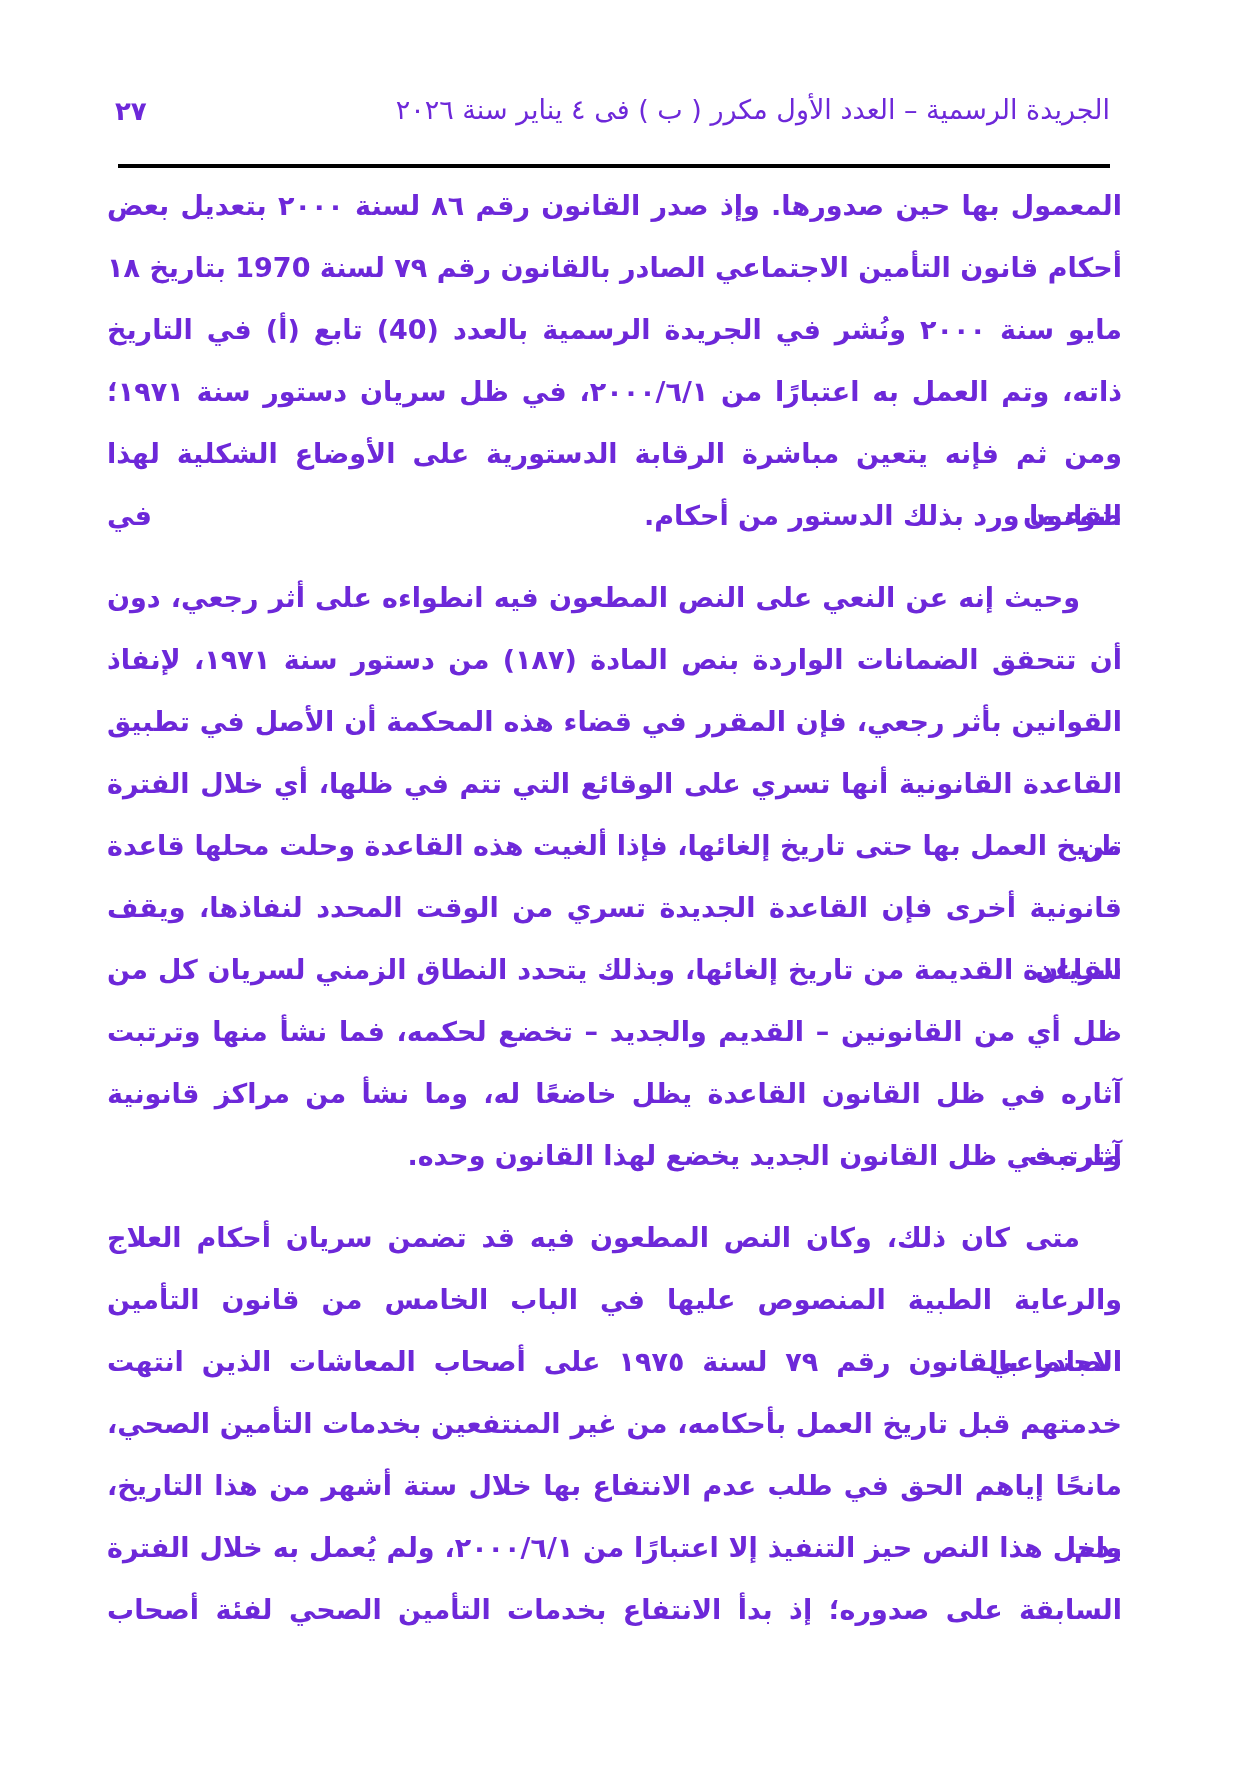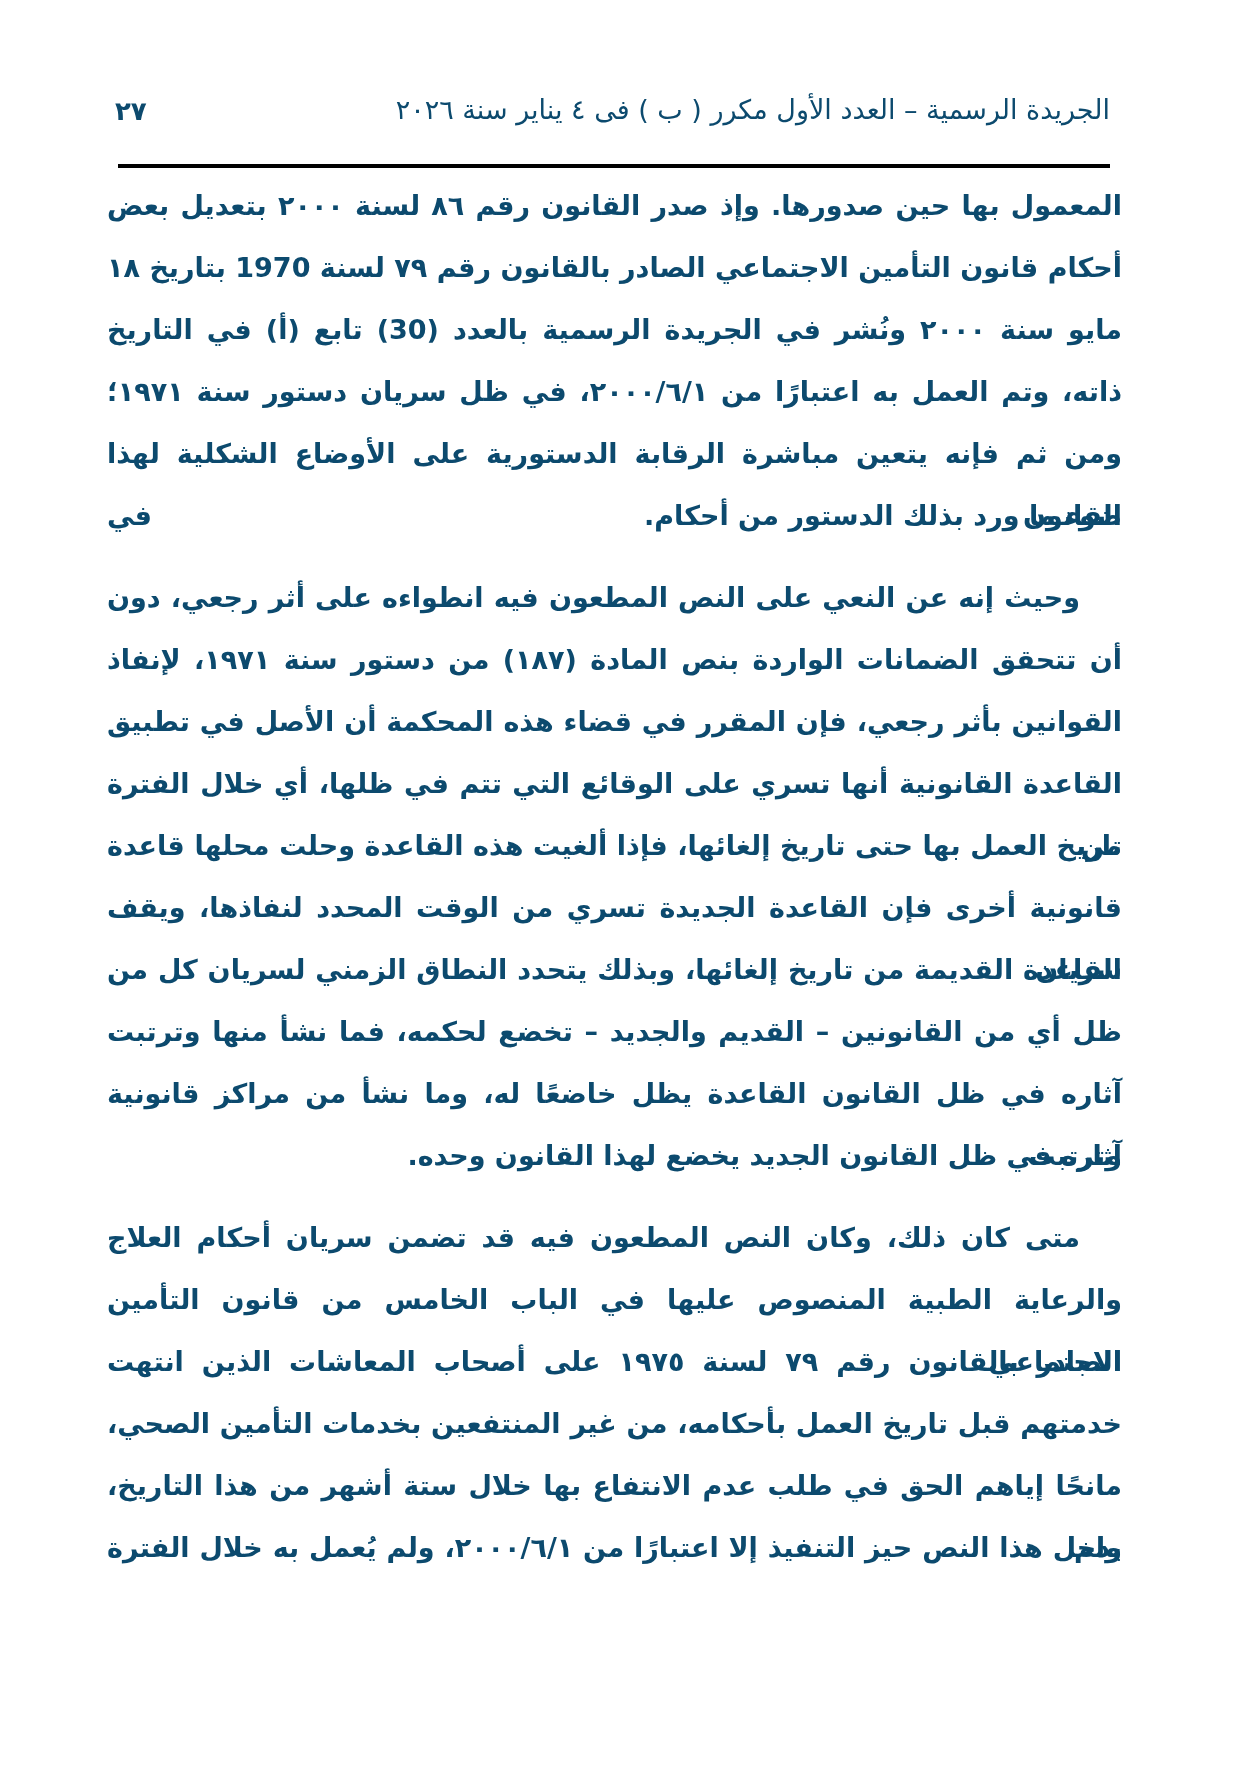--- a/index.html
+++ b/index.html
@@ -5,21 +5,21 @@
   html, body {
     margin: 0;
     padding: 0;
     background: #ffffff;
   }
   .page {
     position: relative;
     width: 1239px;
     height: 1790px;
     background: #ffffff;
-    color: #0c4a6e;
+    color: #6d28d9;
     font-family: "DejaVu Sans", sans-serif;
     overflow: hidden;
     direction: rtl;
   }
   
   .header {
     position: absolute;
     top: 94px;
     right: 129px;
     left: 95px;
@@ -88,21 +88,21 @@
     <span class="page-number">٢٧</span>
     <span class="header-title">الجريدة الرسمية – العدد الأول مكرر ( ب ) فى ٤ يناير سنة ٢٠٢٦</span>
   </div>
 
   <div class="header-rule"></div>
 
   <div class="doc-body" id="doc-body">
       <div class="paragraph">
         <div class="line">المعمول بها حين صدورها. وإذ صدر القانون رقم ٨٦ لسنة ٢٠٠٠ بتعديل بعض</div>
         <div class="line">أحكام قانون التأمين الاجتماعي الصادر بالقانون رقم ٧٩ لسنة 1970 بتاريخ ١٨</div>
-        <div class="line">مايو سنة ٢٠٠٠ ونُشر في الجريدة الرسمية بالعدد (30) تابع (أ) في التاريخ</div>
+        <div class="line">مايو سنة ٢٠٠٠ ونُشر في الجريدة الرسمية بالعدد (40) تابع (أ) في التاريخ</div>
         <div class="line">ذاته، وتم العمل به اعتبارًا من ٢٠٠٠/٦/١، في ظل سريان دستور سنة ١٩٧١؛</div>
         <div class="line">ومن ثم فإنه يتعين مباشرة الرقابة الدستورية على الأوضاع الشكلية لهذا القانون في</div>
         <div class="line no-stretch">ضوء ما ورد بذلك الدستور من أحكام.</div>
       </div>
       <div class="paragraph">
         <div class="line indent">وحيث إنه عن النعي على النص المطعون فيه انطواءه على أثر رجعي، دون</div>
         <div class="line">أن تتحقق الضمانات الواردة بنص المادة (١٨٧) من دستور سنة ١٩٧١، لإنفاذ</div>
         <div class="line">القوانين بأثر رجعي، فإن المقرر في قضاء هذه المحكمة أن الأصل في تطبيق</div>
         <div class="line">القاعدة القانونية أنها تسري على الوقائع التي تتم في ظلها، أي خلال الفترة من</div>
         <div class="line">تاريخ العمل بها حتى تاريخ إلغائها، فإذا ألغيت هذه القاعدة وحلت محلها قاعدة</div>
@@ -112,16 +112,17 @@
         <div class="line">آثاره في ظل القانون القاعدة يظل خاضعًا له، وما نشأ من مراكز قانونية وترتبت</div>
         <div class="line no-stretch">آثاره في ظل القانون الجديد يخضع لهذا القانون وحده.</div>
       </div>
       <div class="paragraph">
         <div class="line indent">متى كان ذلك، وكان النص المطعون فيه قد تضمن سريان أحكام العلاج</div>
         <div class="line">والرعاية الطبية المنصوص عليها في الباب الخامس من قانون التأمين الاجتماعي</div>
         <div class="line">الصادر بالقانون رقم ٧٩ لسنة ١٩٧٥ على أصحاب المعاشات الذين انتهت</div>
         <div class="line">خدمتهم قبل تاريخ العمل بأحكامه، من غير المنتفعين بخدمات التأمين الصحي،</div>
         <div class="line">مانحًا إياهم الحق في طلب عدم الانتفاع بها خلال ستة أشهر من هذا التاريخ، ولم</div>
         <div class="line">يدخل هذا النص حيز التنفيذ إلا اعتبارًا من ٢٠٠٠/٦/١، ولم يُعمل به خلال الفترة</div>
+        <div class="line">السابقة على صدوره؛ إذ بدأ الانتفاع بخدمات التأمين الصحي لفئة أصحاب</div>
       </div>
     </div>
 
 </div>
 
 </body></html>

